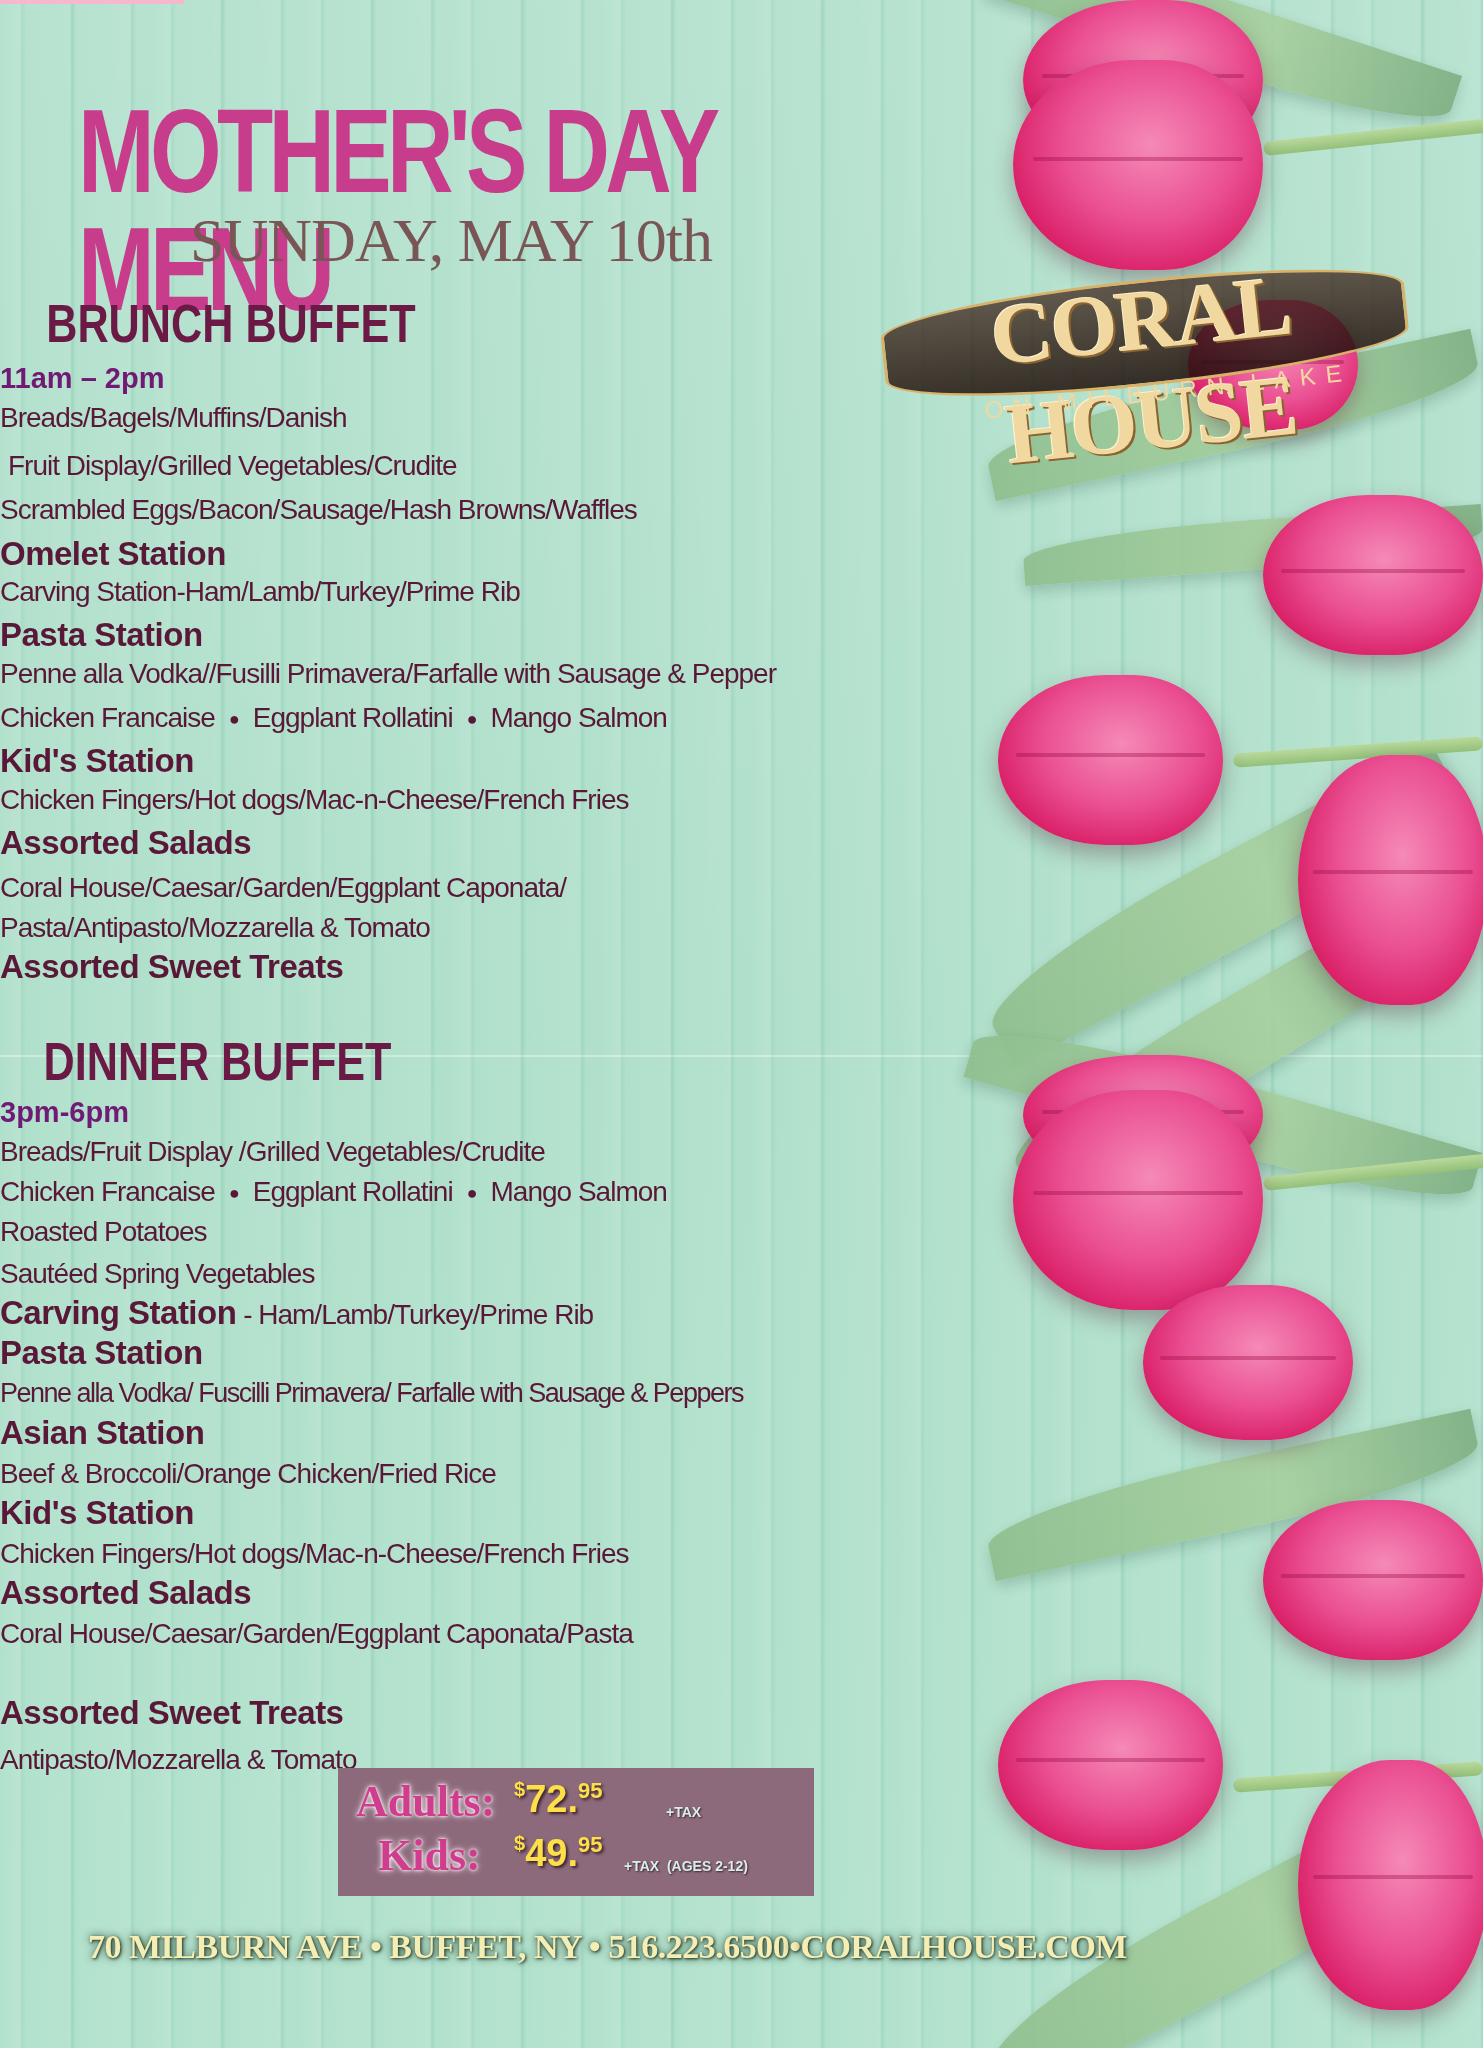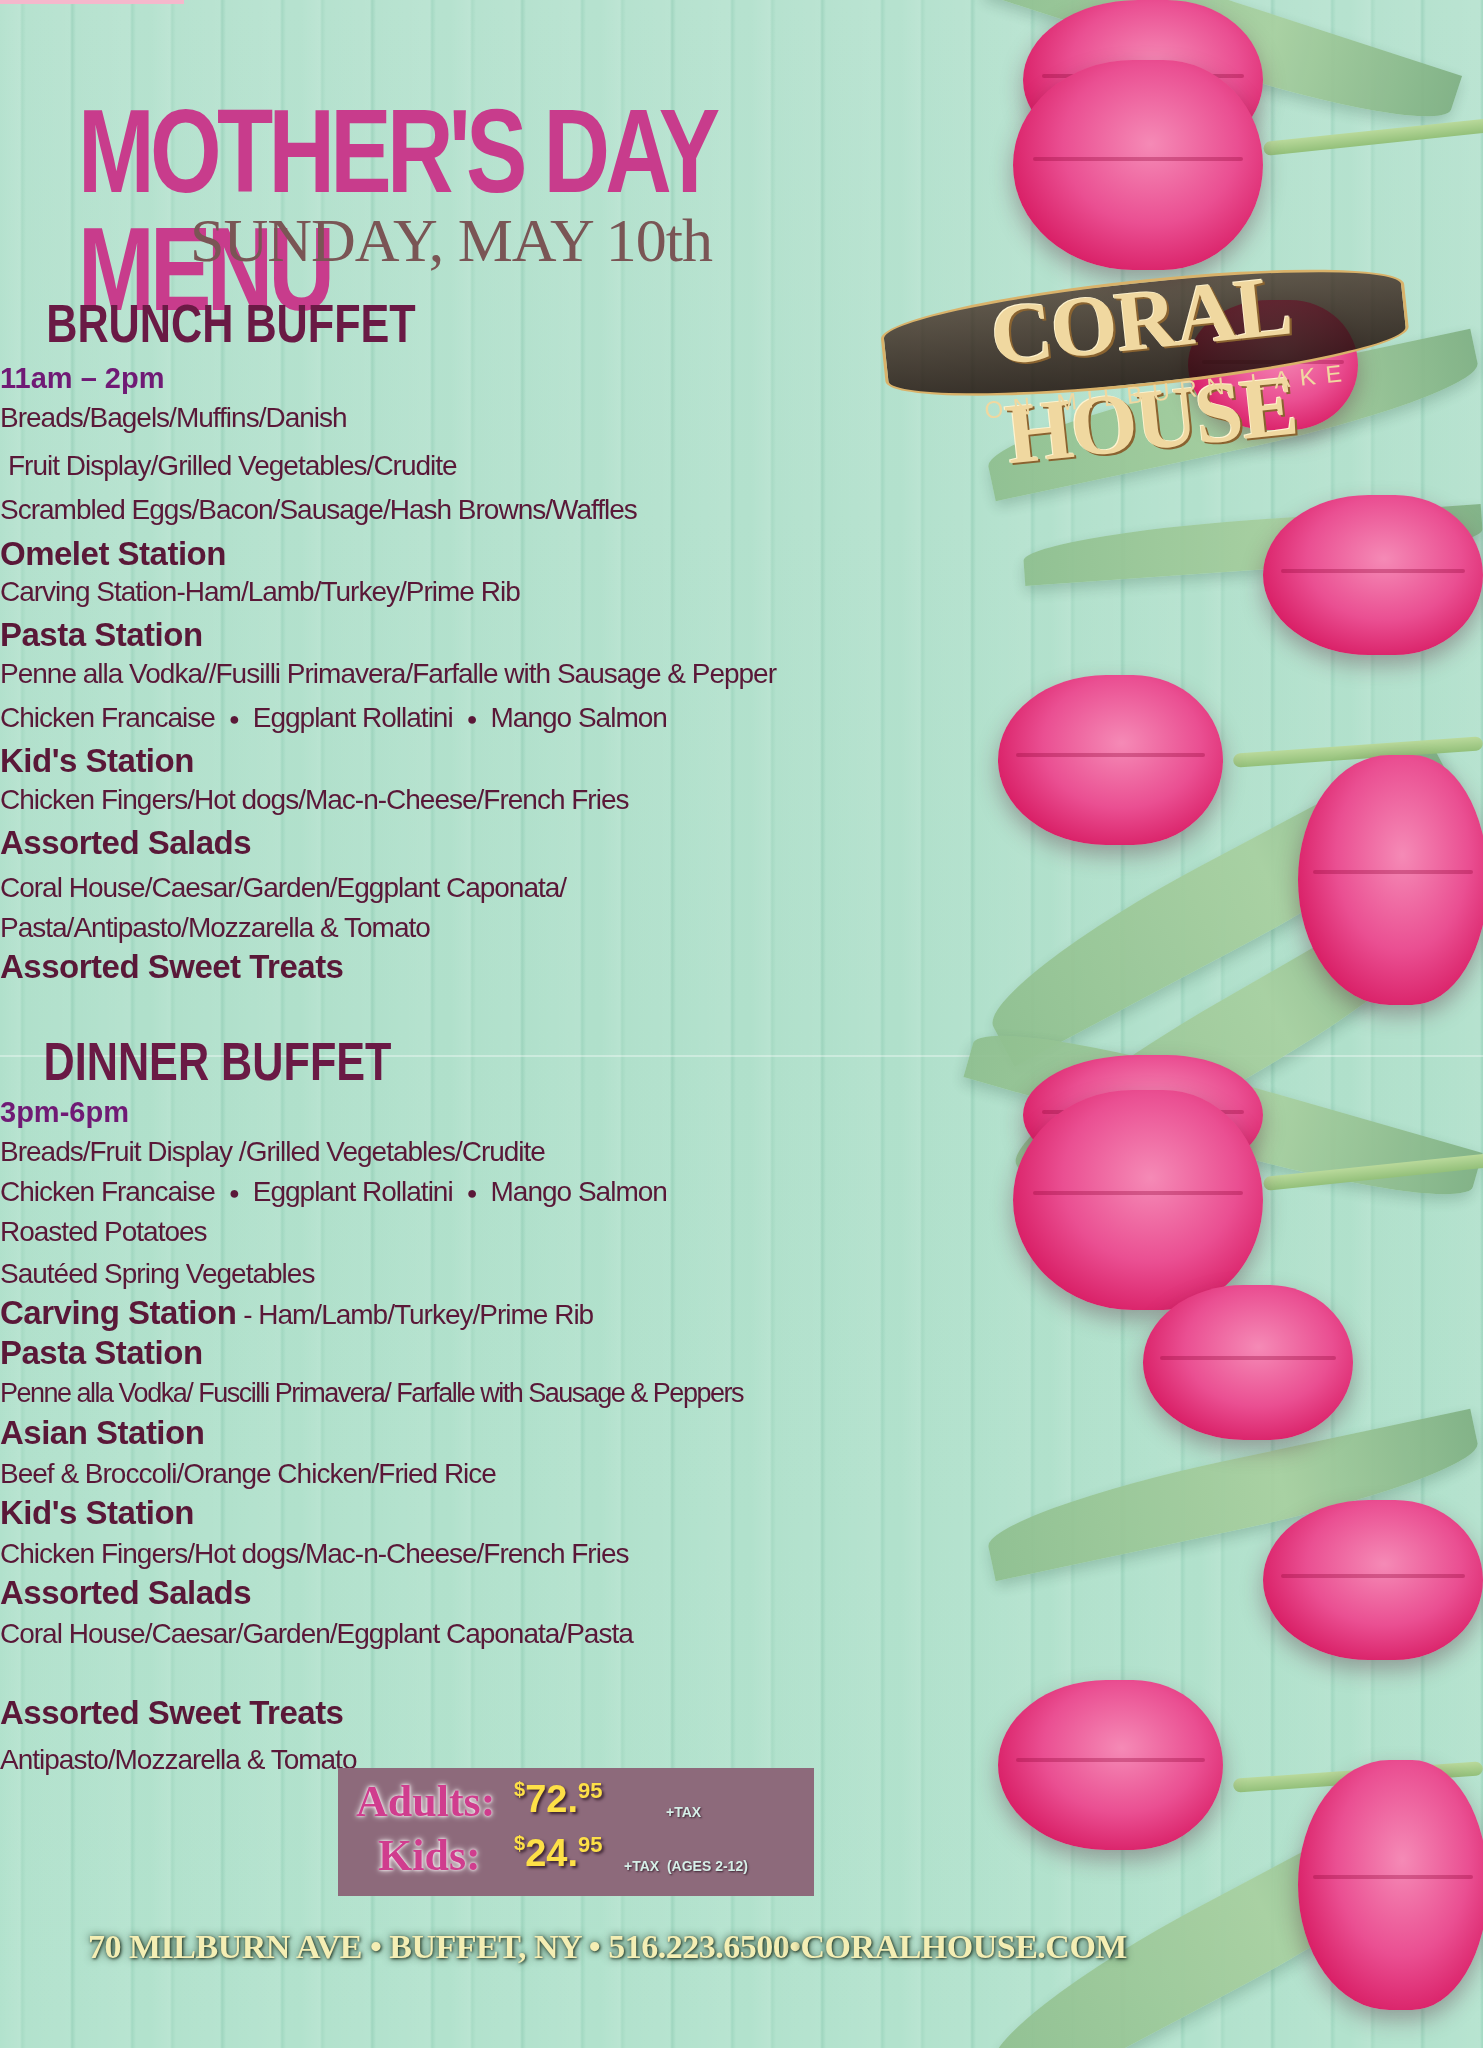--- a/index.html
+++ b/index.html
@@ -171,21 +171,21 @@
 </div>
 
 <div class="price-box">
   <div class="plabel" style="left:18px;top:8px;">Adults:</div>
   <div class="pval" style="left:176px;top:10px;">
     <span class="dol">$</span><span class="big">72.</span><span class="cents">95</span>
   </div>
   <div class="ptax" style="left:286px;top:36px;margin-left:42px;">+TAX</div>
   <div class="plabel" style="left:40px;top:62px;">Kids:</div>
   <div class="pval" style="left:176px;top:64px;">
-    <span class="dol">$</span><span class="big">24.</span><span class="cents">95</span>
+    <span class="dol">$</span><span class="big">49.</span><span class="cents">95</span>
   </div>
   <div class="ptax" style="left:286px;top:90px;white-space:pre;">+TAX  (AGES 2-12)</div>
 </div>
 
 <div class="footer">
   <span>70 MILBURN AVE</span>
   <span>•</span>
   <span>BUFFET, NY</span>
   <span>•</span>
   <span>516.223.6500</span><span>•</span><span>CORALHOUSE.COM</span>

